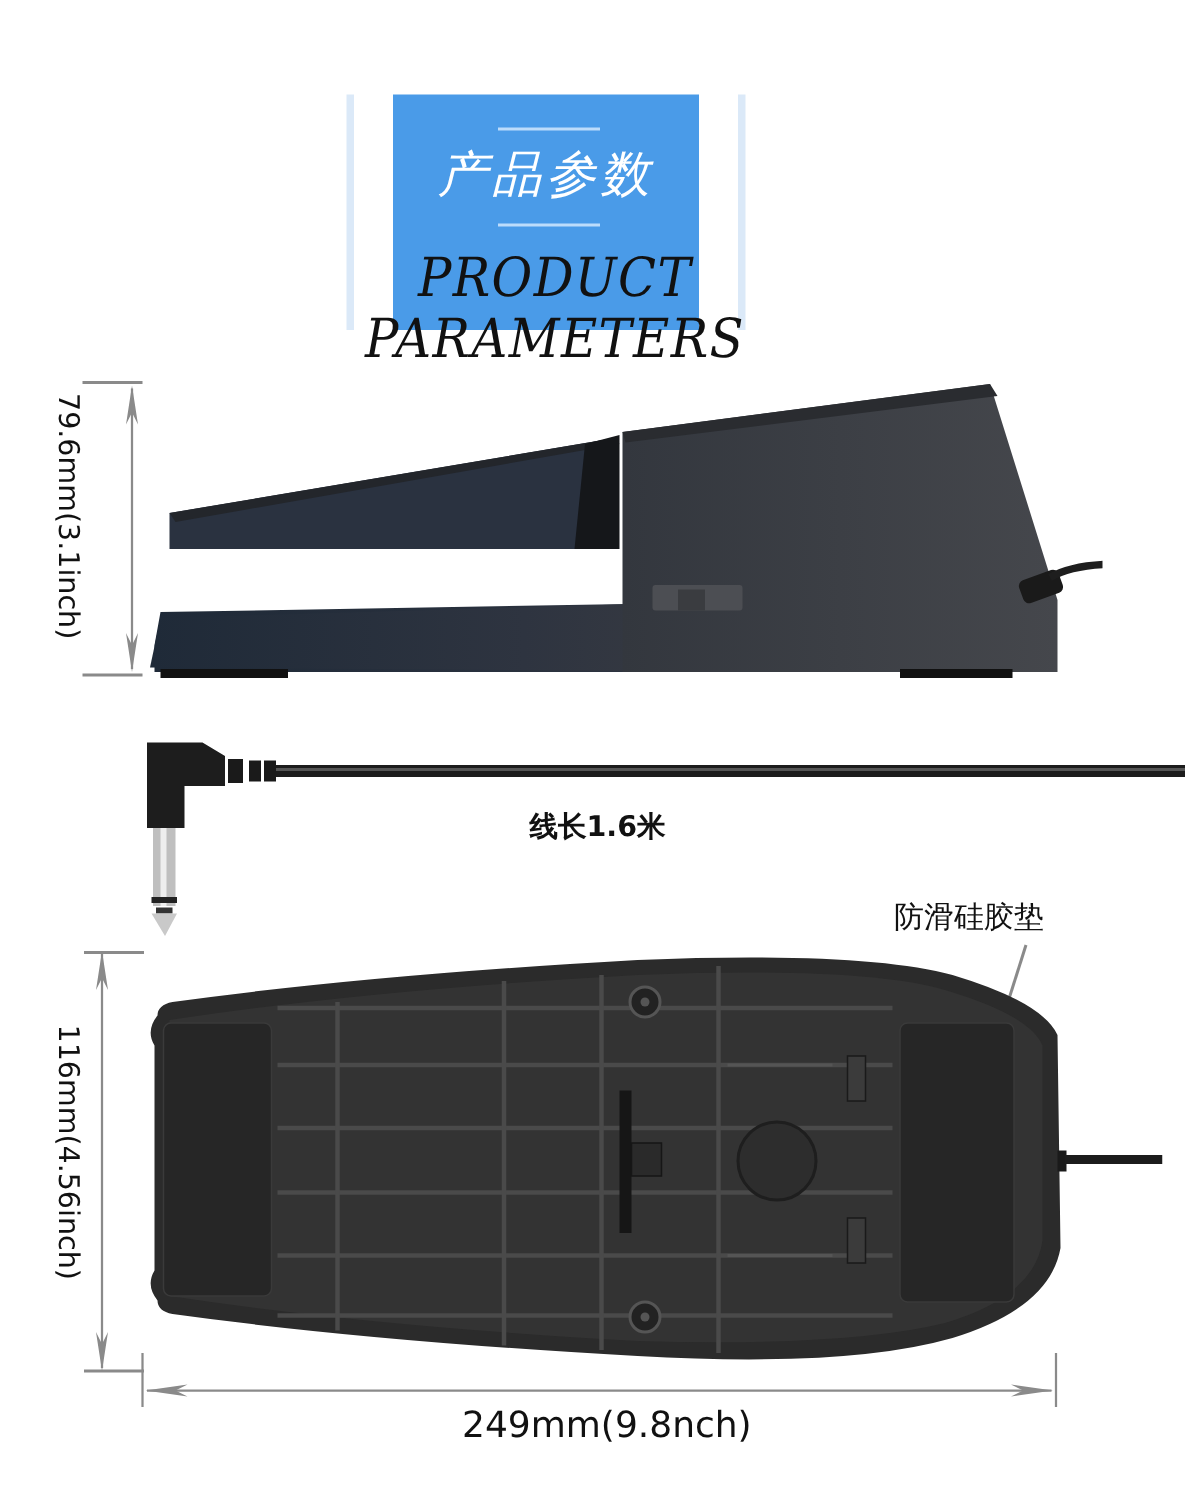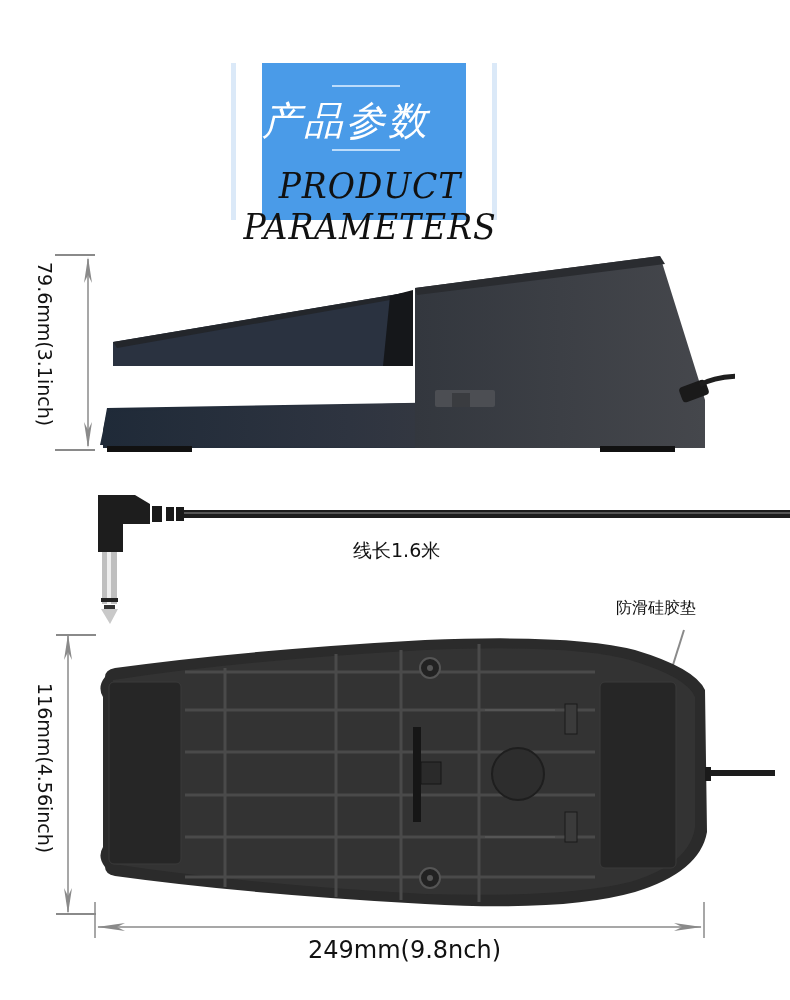--- a/index.html
+++ b/index.html
@@ -4,22 +4,22 @@
 <style>
   html, body { margin: 0; padding: 0; background: #ffffff; }
   body { width: 790px; height: 1000px; position: relative; overflow: hidden;
          font-family: "DejaVu Sans", "Liberation Sans", sans-serif; color: #222; }
   .abs { position: absolute; }
 
   
   .side-line { position: absolute; top: 63px; width: 5px; height: 157px; background: #dbe9f8; }
   .header-box { position: absolute; left: 262px; top: 63px; width: 204px; height: 157px; background: #4a9be8; }
   .header-rule { position: absolute; left: 332px; width: 68px; height: 2px; background: #bcdcfb; }
-  .header-cn { position: absolute; left: 262px; top: 94px; width: 204px; text-align: left;
-               color: #ffffff; font-size: 39px; letter-spacing: 3px; font-style: italic;
+  .header-cn { position: absolute; left: 262px; top: 94px; width: 204px; text-align: center;
+               color: #ffffff; font-size: 33px; letter-spacing: 3px; font-style: italic;
                font-family: "DejaVu Sans", sans-serif; }
   .header-en { position: absolute; left: 155px; top: 165px; width: 430px; text-align: center;
                font-family: "DejaVu Serif", serif; font-style: italic; font-size: 36px;
                color: #111; letter-spacing: 1px; transform: scaleX(0.92); transform-origin: center; }
 
   
   .dim-v { position: absolute; writing-mode: vertical-rl; font-size: 19px; color: #111;
            font-family: "DejaVu Sans", sans-serif; white-space: nowrap; }
   .label { position: absolute; font-size: 18px; color: #111; white-space: nowrap;
            font-family: "DejaVu Sans", sans-serif; }
@@ -87,23 +87,23 @@
   <rect x="86" y="17" width="8" height="14" fill="#1a1a1a"></rect>
 
   <path d="M8,5 L45,5 L60,14 L60,34 L33,34 L33,62 L8,62 Z" fill="#1d1d1d"></path>
 
   <rect x="12" y="62" width="15" height="52" fill="#bfbfbf"></rect>
   <rect x="17" y="62" width="4" height="52" fill="#eeeeee"></rect>
   <rect x="11" y="108" width="17" height="4" fill="#222"></rect>
   <rect x="14" y="115" width="11" height="4" fill="#333"></rect>
   <polygon points="11,119 28,119 20,134" fill="#c9c9c9"></polygon>
 </svg>
-<div class="label" style="left:353px;top:538px;font-size:19px;">线长1.6米</div>
+<div class="label" style="left:353px;top:538px;font-size:19px;font-weight:bold;">线长1.6米</div>
 
-<div class="label" style="left:616px;top:598px;font-size:16px;font-family:Liberation Mono, monospace;">防滑硅胶垫</div>
+<div class="label" style="left:596px;top:598px;font-size:20px;font-family:Liberation Mono, monospace;">防滑硅胶垫</div>
 <svg class="abs" style="left:640px;top:625px;" width="60" height="110">
   <line x1="44" y1="5" x2="14" y2="100" stroke="#8a8a8a" stroke-width="2"></line>
   <polygon points="12,106 10,80 20,84" fill="#8a8a8a"></polygon>
 </svg>
 
 <svg class="abs" style="left:40px;top:625px;" width="60" height="295">
   <line x1="16" y1="10" x2="56" y2="10" stroke="#8a8a8a" stroke-width="2"></line>
   <line x1="16" y1="289" x2="56" y2="289" stroke="#8a8a8a" stroke-width="2"></line>
   <line x1="66" y1="14" x2="66" y2="285" stroke="#8a8a8a" stroke-width="1.5"></line>
 </svg>

